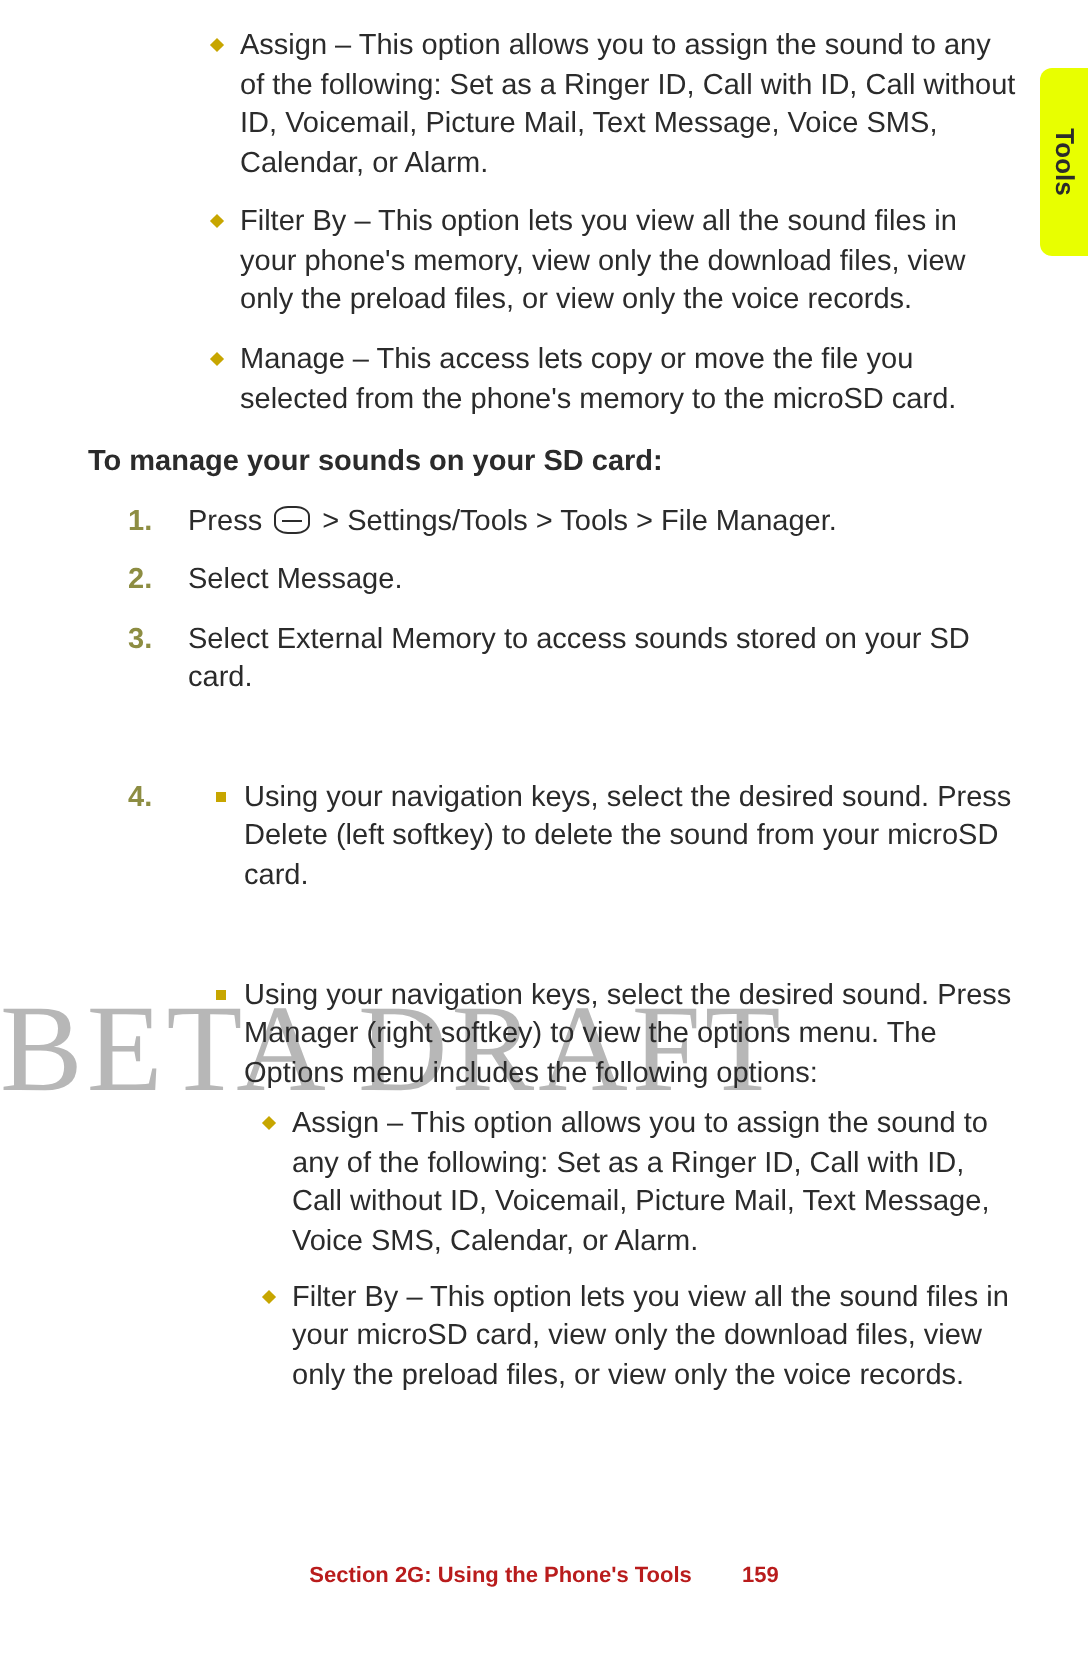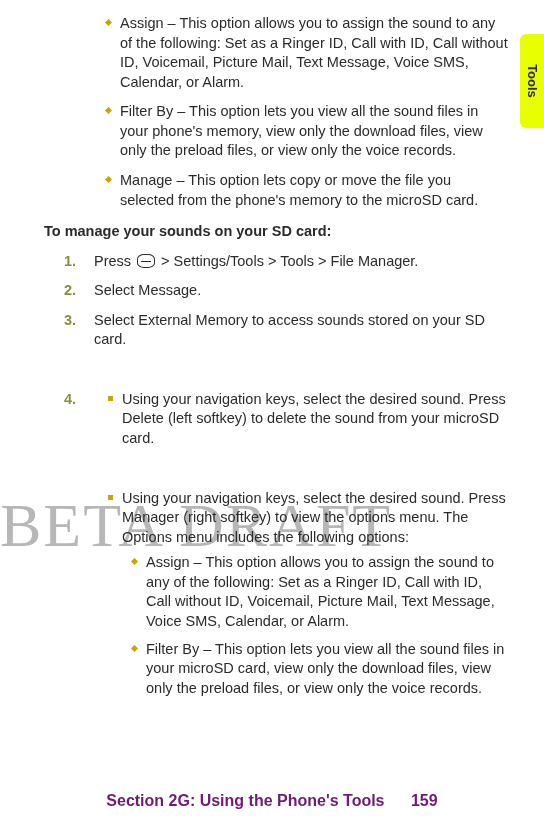--- a/index.html
+++ b/index.html
@@ -114,27 +114,27 @@
     color: #b7b7b7;
     letter-spacing: 2px;
     font-family: Georgia, "Times New Roman", serif;
     pointer-events: none;
     user-select: none;
     white-space: nowrap;
   }
   
   .footer {
     position: absolute;
-    bottom: 16px;
+    bottom: 32px;
     left: 0;
     width: 100%;
     text-align: center;
     font-weight: 700;
-    font-size: 16px;
-    color: #701a75;
+    font-size: 11px;
+    color: #b91c1c;
   }
   .footer .pnum { margin-left: 22px; }
 </style>
 </head>
 <body>
 
 <div class="page">
 
   <div class="side-tab">
     <span class="side-tab-label">Tools</span>
@@ -145,21 +145,21 @@
   <div class="content">
 
     <ul class="bullets-top">
       <li>
         <span class="b">Assign</span><span> – This option allows you to assign the sound to any of the following: </span><span class="b">Set as a Ringer ID</span>, <span class="b">Call with ID</span>, <span class="b">Call without ID</span>, <span class="b">Voicemail</span>, <span class="b">Picture Mail</span>, <span class="b">Text Message</span>, <span class="b">Voice SMS</span>, <span class="b">Calendar</span>, or <span class="b">Alarm</span>.
       </li>
       <li>
         <span class="b">Filter By</span><span> – This option lets you view all the sound files in your phone's memory, view only the download files, view only the preload files, or view only the voice records.</span>
       </li>
       <li>
-        <span class="b">Manage</span><span> – This option lets copy or move the file you selected from the phone's memory to the microSD card.</span>
+        <span class="b">Manage</span><span> – This access lets copy or move the file you selected from the phone's memory to the microSD card.</span>
       </li>
     </ul>
 
     <h4 class="section-intro">To manage your sounds on your SD card:</h4>
 
     <ol class="steps">
       <li>
         <span class="num">1.</span>
         <span>Press </span><span class="keycap"></span><span class="b"> &gt; Settings/Tools &gt; Tools &gt; File Manager.</span>
       </li>

